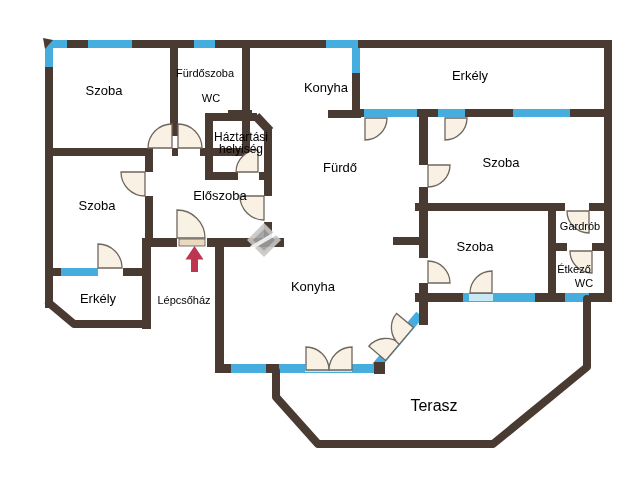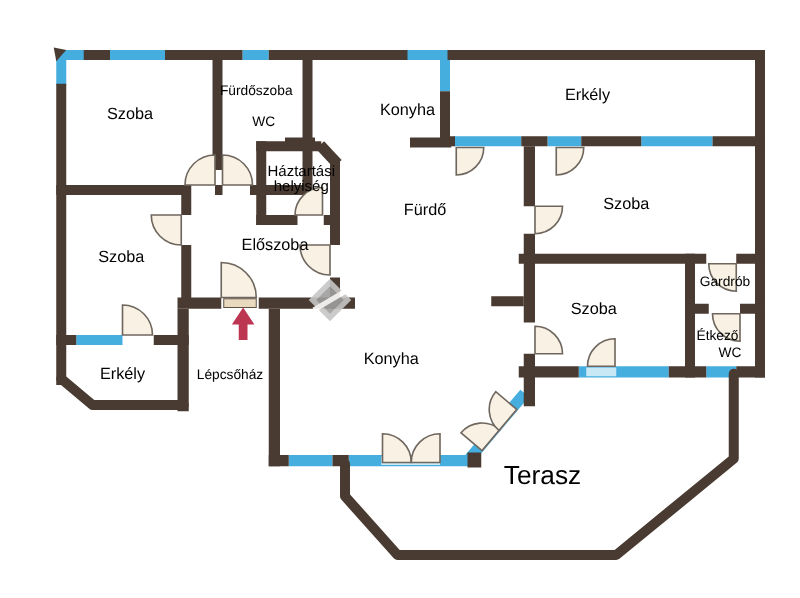--- a/index.html
+++ b/index.html
@@ -7,21 +7,21 @@
          font-family:"Liberation Sans", sans-serif;}
   #plan-svg{position:absolute;left:0;top:0;}
   .door{stroke:#6f675e;stroke-width:1.3;}
   .leaf{stroke:#5a5048;stroke-width:0.8;}
   .wallpath{fill:none;stroke:#4a3b32;stroke-width:8;stroke-linejoin:round;stroke-linecap:round;}
   .diagline{stroke:#4a3b32;stroke-width:9;stroke-linecap:butt;}
   .lbl{position:absolute;transform:translate(-50%,-50%);font-weight:normal;color:#000;
        font-size:13px;white-space:nowrap;text-align:center;line-height:1.1;}
   .lbl-sm{font-size:11px;}
   .lbl-xs{font-size:12px;}
-  .lbl-lg{font-size:21px;}
+  .lbl-lg{font-size:16px;margin-top:25px;}
   .twoline{line-height:12px;}
   #watermark-text{position:absolute;left:283px;top:229px;height:20px;color:#9b9b9b;
        font-family:"Liberation Serif", serif;font-variant:small-caps;font-size:17px;
        letter-spacing:2px;white-space:nowrap;}
   #watermark-text sup{font-size:8px;letter-spacing:0;}
 </style>
 </head>
 <body>
 
 <div id="stage">

